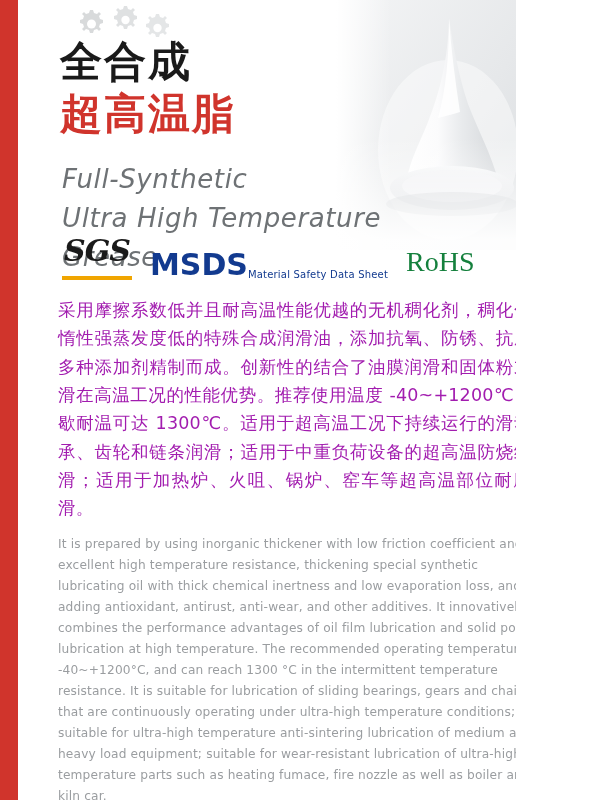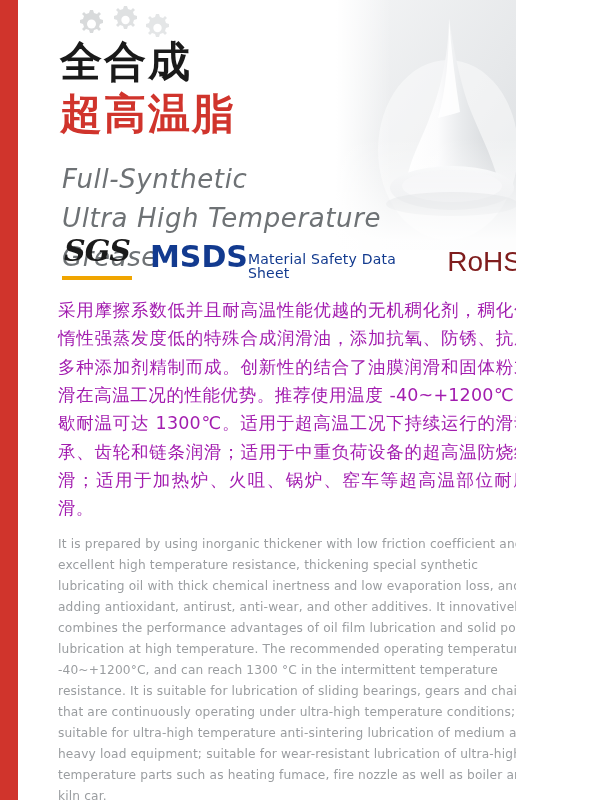--- a/index.html
+++ b/index.html
@@ -136,29 +136,29 @@
   }
   .cert-msds .msds-main {
     font-family: "DejaVu Sans", sans-serif;
     font-weight: bold;
     font-size: 30px;
     color: #123a8f;
     letter-spacing: 0px;
   }
   .cert-msds .msds-sub {
     font-family: "DejaVu Sans", sans-serif;
-    font-size: 14px;
+    font-size: 10px;
     color: #123a8f;
     letter-spacing: 0.2px;
-    margin-top: 10px;
+    margin-top: 20px;
   }
   .cert-rohs {
-    font-family: Liberation Sans, sans-serif;
+    font-family: Liberation Serif, serif;
     font-size: 28px;
-    color: #7f1d1d;
+    color: #15803d;
     letter-spacing: 0px;
     padding-bottom: 2px;
   }
 
   
   .body-cn {
     position: absolute;
     left: 58px;
     top: 296px;
     width: 492px;

